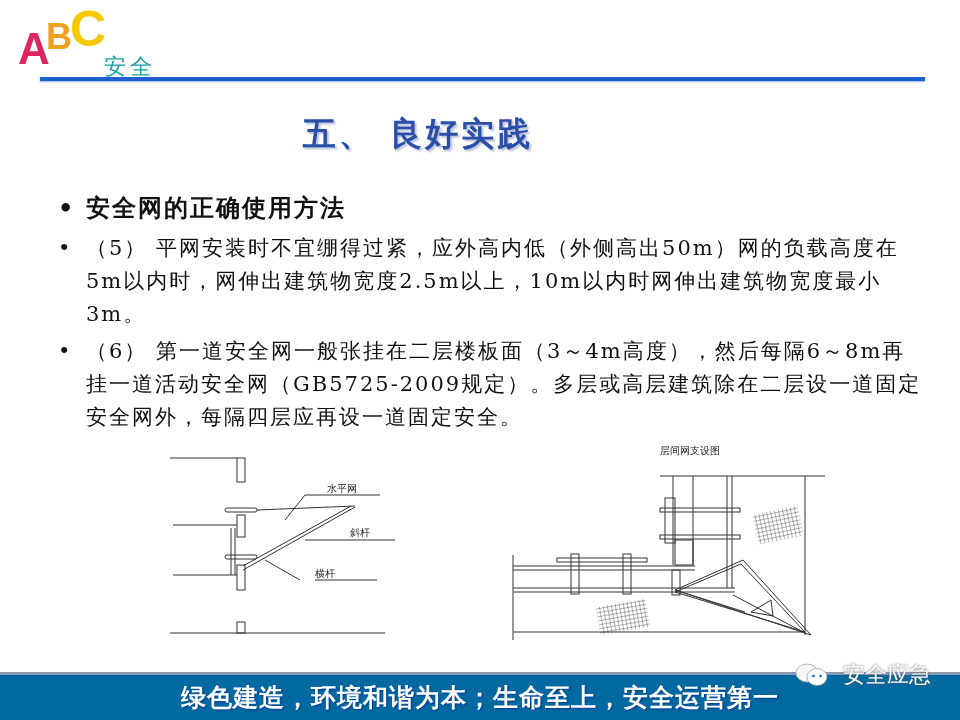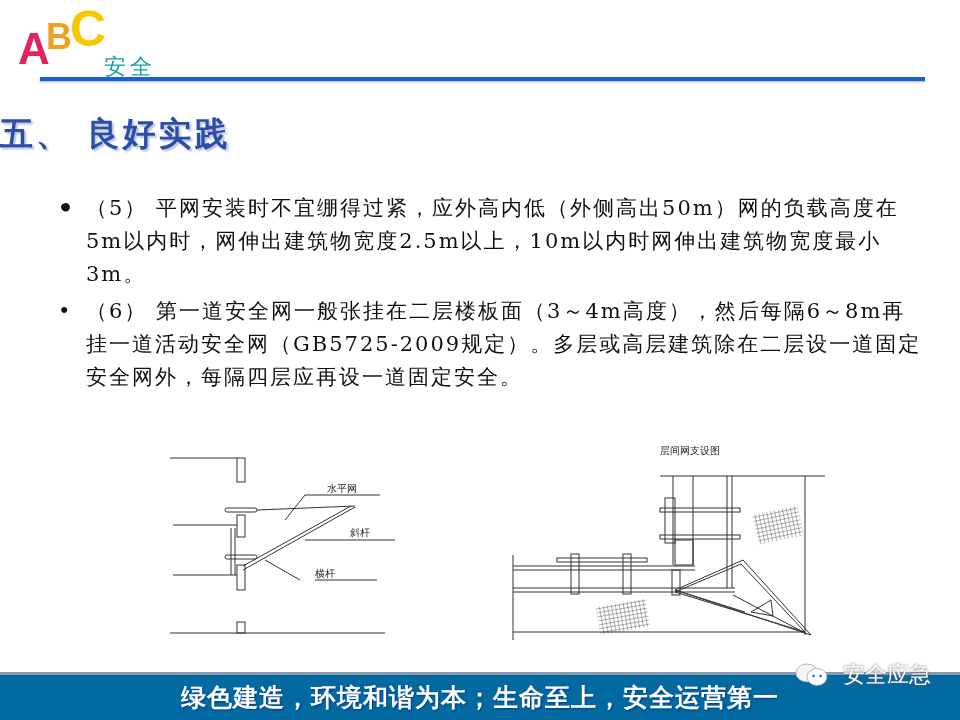--- a/index.html
+++ b/index.html
@@ -4,21 +4,21 @@
 <style>
   html, body { margin:0; padding:0; }
   body { width:960px; height:720px; background:#ffffff; position:relative; overflow:hidden;
          font-family:"DejaVu Serif", "Liberation Serif", serif; }
   .logo { position:absolute; left:18px; top:6px; width:160px; height:64px; }
   .logo .a { position:absolute; left:0; top:18px; font:bold 44px "Liberation Sans", sans-serif; color:#e0245e; }
   .logo .b { position:absolute; left:28px; top:10px; font:bold 36px "Liberation Sans", sans-serif; color:#f0a020; }
   .logo .c { position:absolute; left:52px; top:-6px; font:bold 50px "Liberation Sans", sans-serif; color:#f5c800; }
   .logo .t { position:absolute; left:86px; top:46px; font:22px "DejaVu Sans", sans-serif; color:#1aa0a8; letter-spacing:4px; }
   .rule { position:absolute; left:40px; top:77px; width:885px; height:4px; background:#1e5fd0; box-shadow:0 1px 2px #8fb4f0; }
-  .title { position:absolute; left:0; width:836px; top:112px; font-size:33px; font-weight:bold;
+  .title { position:absolute; left:0; width:836px; top:112px; text-align:center; font-size:33px; font-weight:bold;
            color:#2b4fa8; letter-spacing:3px; text-shadow:2px 2px 2px #b9c4d8; }
   .bullets { position:absolute; left:58px; top:188px; width:870px; color:#111; }
   .b-item { position:relative; padding-left:28px; }
   .b-item .dot { position:absolute; left:0; top:0; }
   .b-head { font-size:24px; font-weight:bold; line-height:40px; letter-spacing:2px; }
   .b-body { font-size:21px; line-height:33px; letter-spacing:2px; margin-top:4px; }
   .b-body .dot { font-size:21px; }
   .fig { position:absolute; }
   .fig-left { left:165px; top:450px; width:230px; height:190px; }
   .fig-right { left:505px; top:440px; width:320px; height:205px; }
@@ -40,20 +40,21 @@
   <span class="t">安全</span>
 </div>
 
 <div class="rule"></div>
 
 <div class="title">五、 良好实践</div>
 
 <div class="bullets">
   <div class="b-item b-head">
     <span class="dot">•</span>
+    <span>安全网的正确使用方法</span>
   </div>
   <div class="b-item b-body">
     <span class="dot">•</span>
     <span> （5） 平网安装时不宜绷得过紧，应外高内低（外侧高出50m）网的负载高度在5m以内时，网伸出建筑物宽度2.5m以上，10m以内时网伸出建筑物宽度最小3m。</span>
   </div>
   <div class="b-item b-body">
     <span class="dot">•</span>
     <span>（6） 第一道安全网一般张挂在二层楼板面（3～4m高度），然后每隔6～8m再挂一道活动安全网（GB5725-2009规定）。多层或高层建筑除在二层设一道固定安全网外，每隔四层应再设一道固定安全。</span>
   </div>
 </div>

